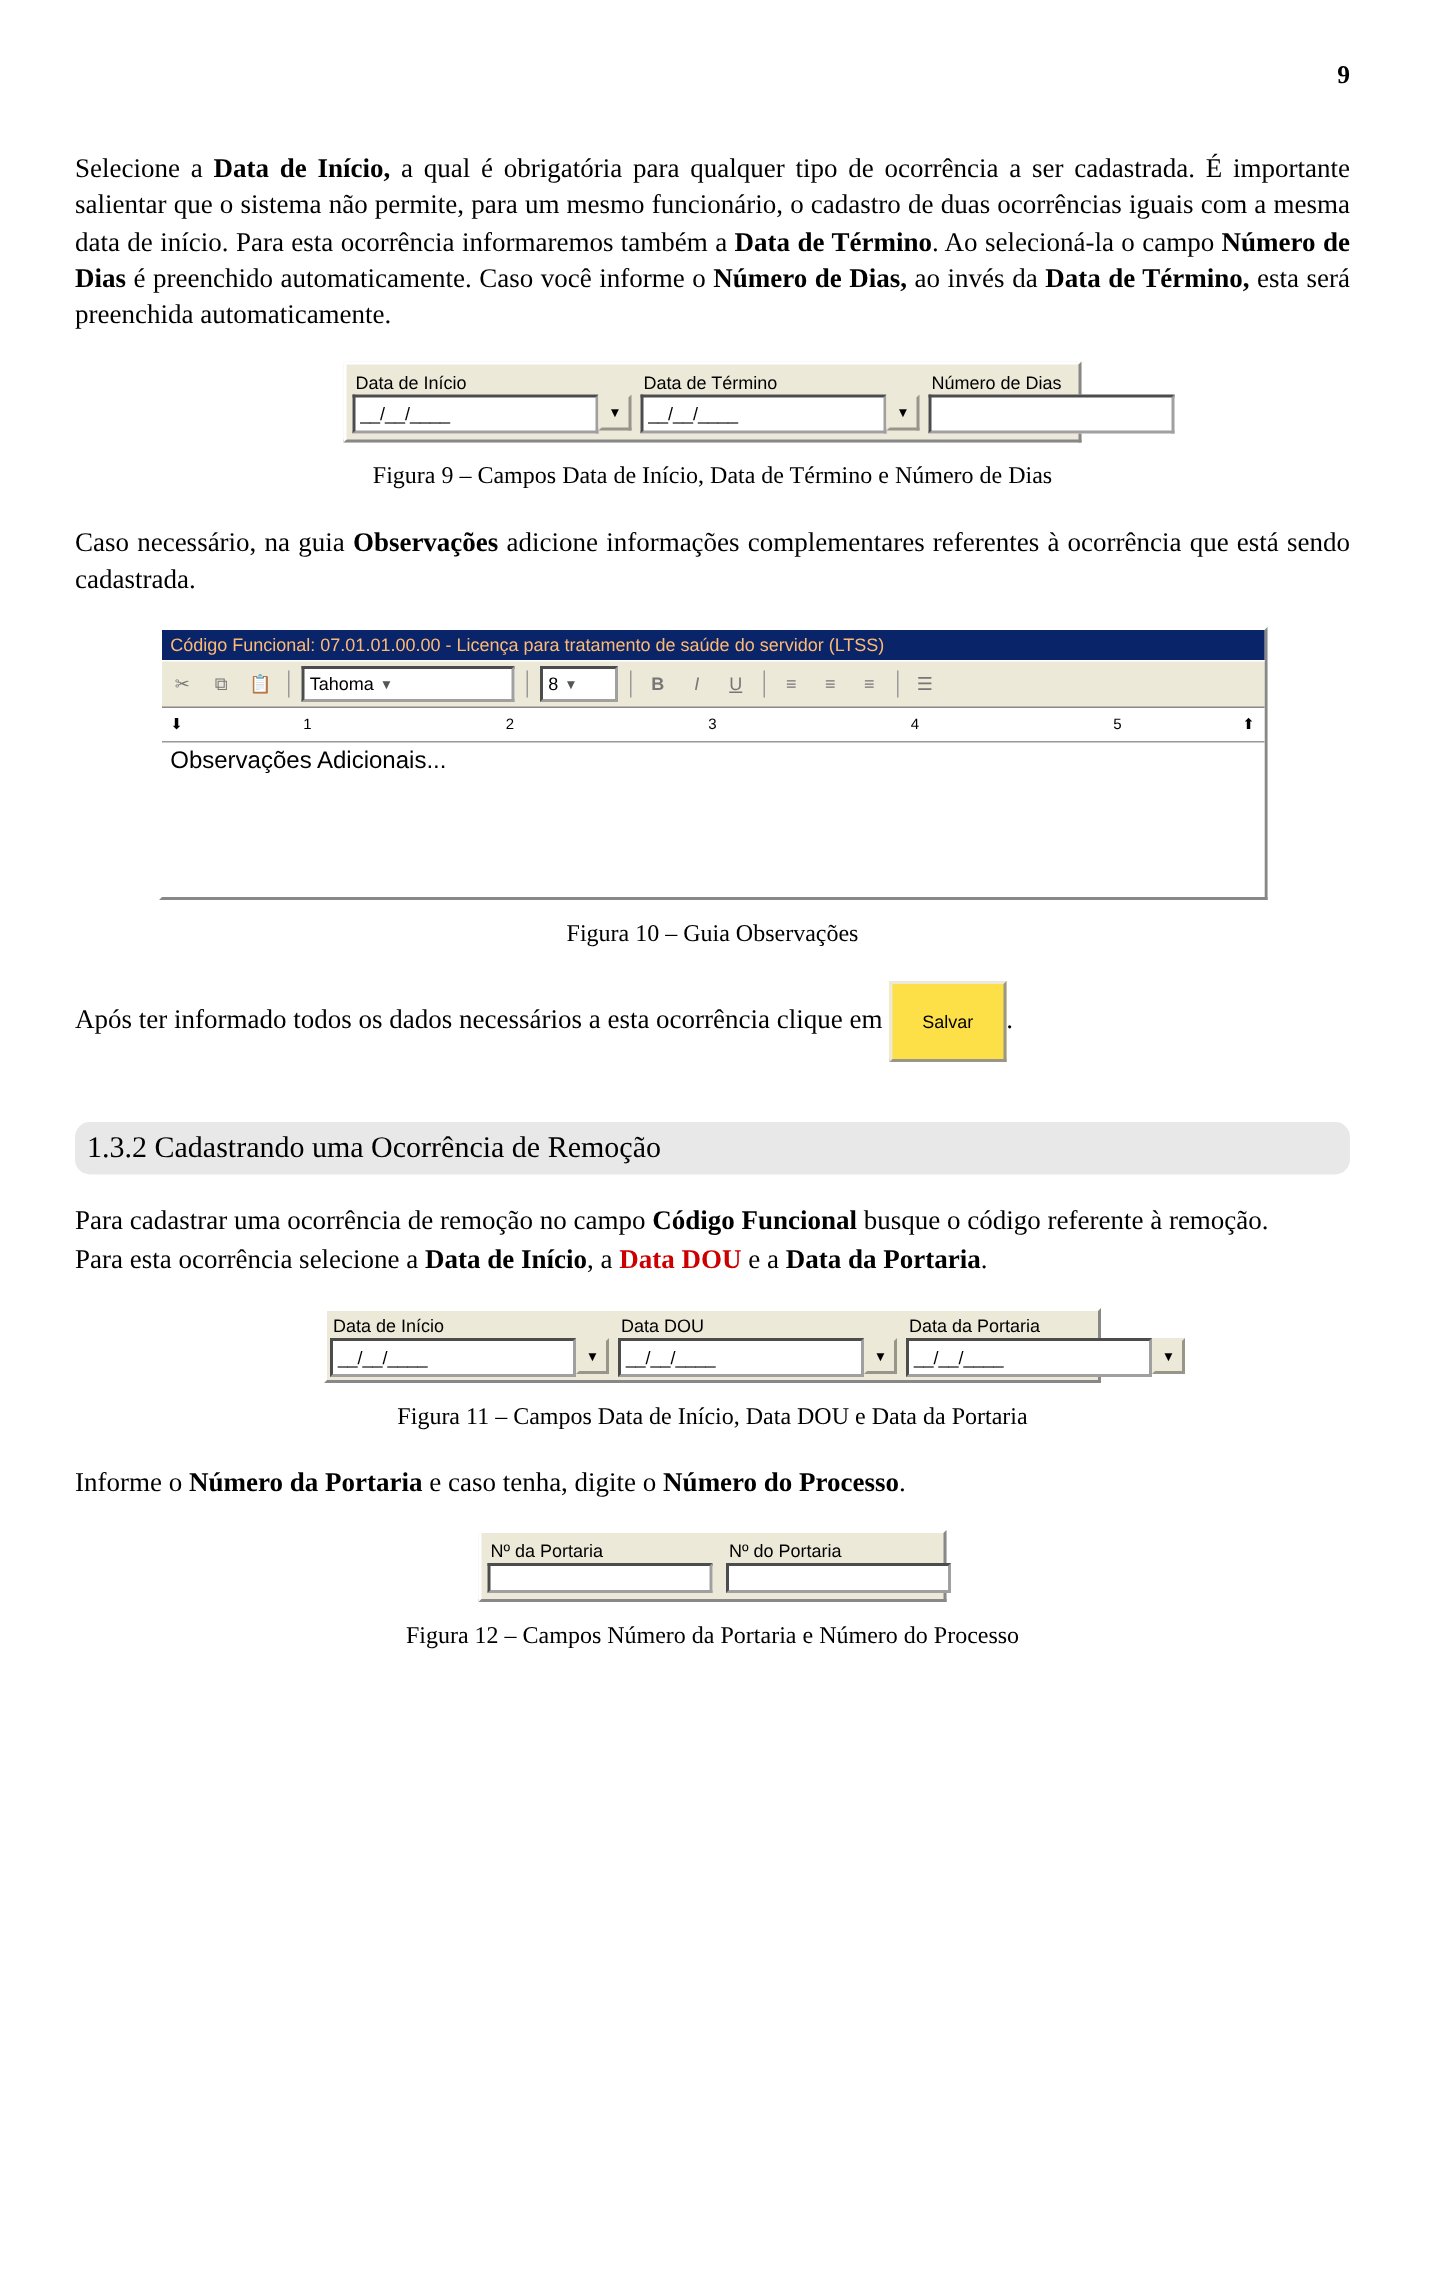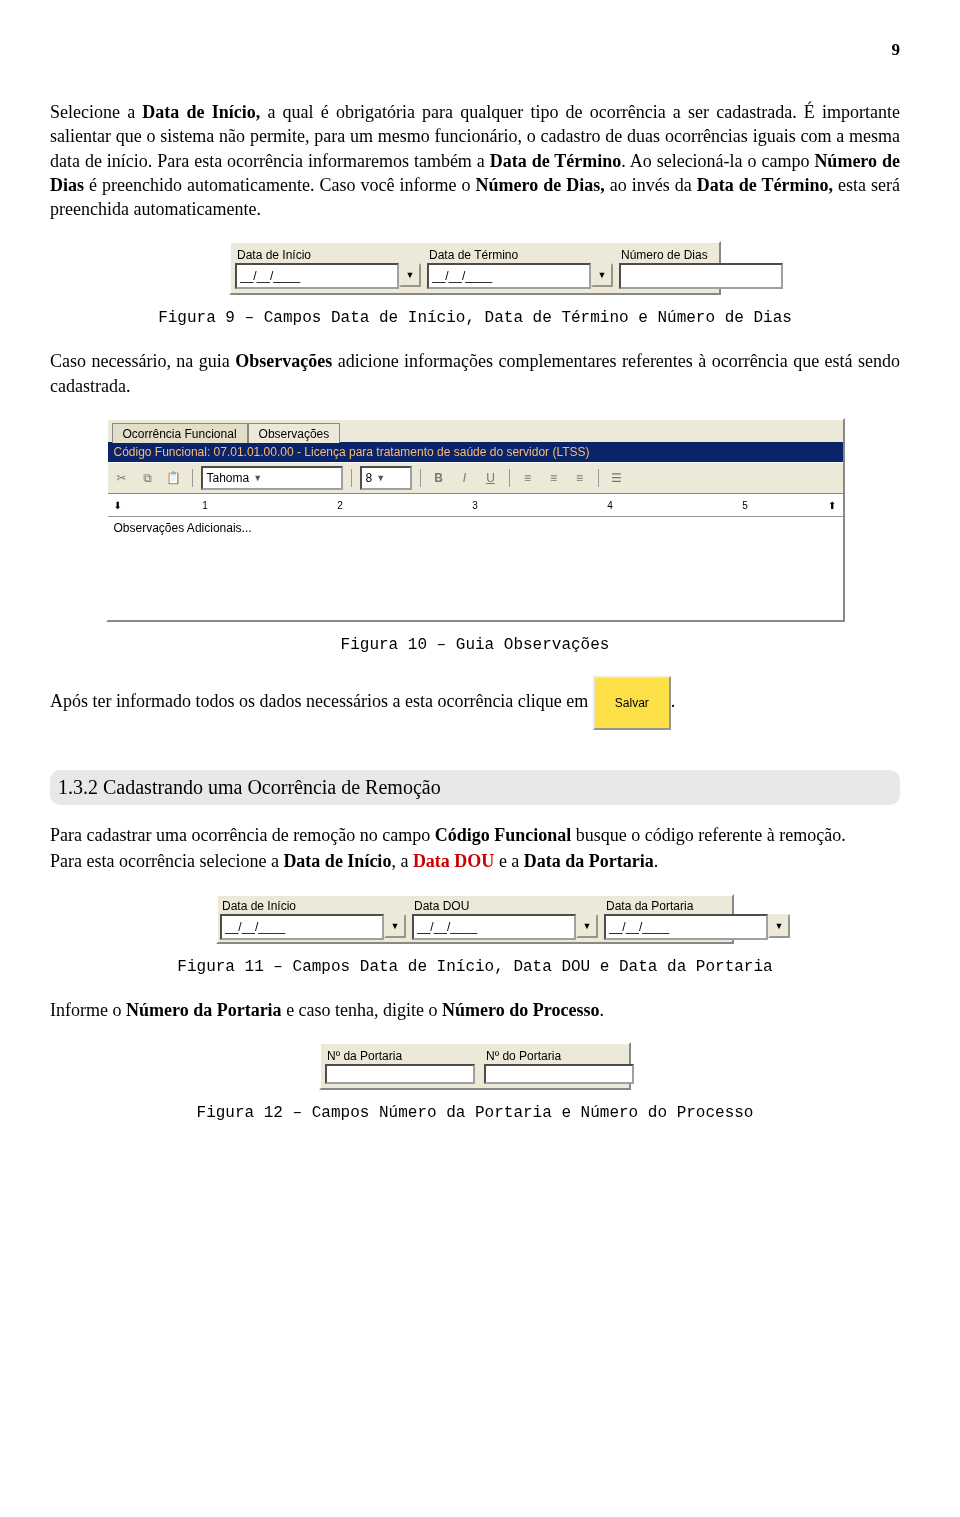--- a/index.html
+++ b/index.html
@@ -20,21 +20,20 @@
   }
   p {
     margin: 0 0 20px 0;
     text-align: justify;
     line-height: 1.35;
   }
   .fig-caption {
     text-align: center;
     font-size: 16px;
     margin: 14px 0 22px 0;
-    font-family: Liberation Mono, monospace;
   }
   .section-heading {
     background: #e8e8e8;
     padding: 6px 8px;
     font-size: 20px;
     margin: 40px 0 18px 0;
     border-radius: 10px;
   }
   .red { color: #cc0000; }
 
@@ -166,21 +165,21 @@
     flex: 1;
     display: flex;
     justify-content: space-around;
     padding: 0 30px;
   }
   .rnum { font-size: 10px; }
   .obstext {
     background: #fff;
     height: 95px;
     padding: 4px 6px;
-    font-size: 12px;
+    font-size: 16px;
   }
 
   
   .inline-btn {
     display: inline-flex;
     align-items: center;
     justify-content: center;
     border: 2px outset #ece9d8;
     background: #fde047;
     font-family: Tahoma, Arial, sans-serif;
@@ -248,24 +247,20 @@
   <div class="fieldbox">
     <div class="lbl">Número de Dias</div>
     <input style="">
   </div>
 </div>
 <div class="fig-caption">Figura 9 – Campos Data de Início, Data de Término e Número de Dias</div>
 
 <p>Caso necessário, na guia <b>Observações</b> adicione informações complementares referentes à ocorrência que está sendo cadastrada.</p>
 
 <div class="fig10">
-  <div class="tabs">
-    <div class="tab inactive">Ocorrência Funcional</div>
-    <div class="tab">Observações</div>
-  </div>
   <div class="codigoline">Código Funcional: 07.01.01.00.00 - Licença para tratamento de saúde do servidor (LTSS)</div>
   <div class="toolbar">
     <div class="tbtn">✂</div>
     <div class="tbtn">⧉</div>
     <div class="tbtn">📋</div>
     <div class="sep"></div>
     <div class="fontsel" style="width:130px;">
       <span>Tahoma</span>
       <span class="dd">▼</span>
     </div>

